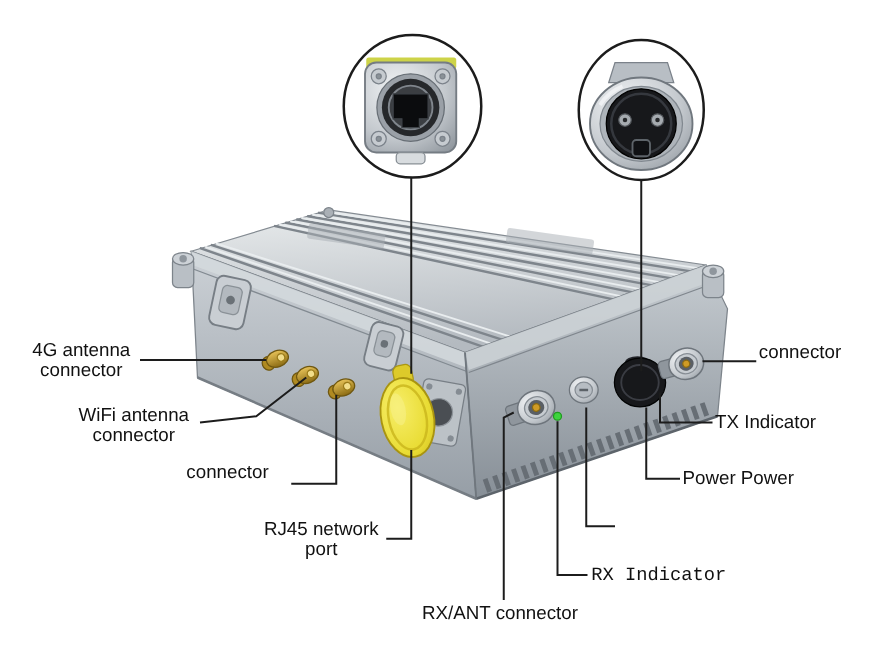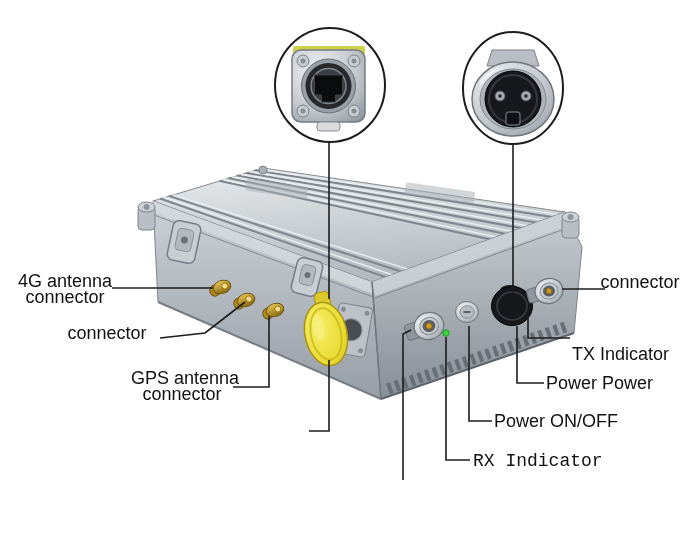--- a/index.html
+++ b/index.html
@@ -1,19 +1,19 @@
 <!DOCTYPE html>
 <html><head>
 <meta charset="utf-8">
 <style>
   html,body{margin:0;padding:0;background:#ffffff;}
   .stage{position:relative;width:700px;height:535px;background:#ffffff;overflow:hidden;
          font-family:"Liberation Sans",sans-serif;color:#111;}
   .stage svg{position:absolute;left:0;top:0;}
-  .lbl{position:absolute;font-size:18px;line-height:16px;color:#111;white-space:nowrap;}
+  .lbl{position:absolute;font-size:15px;line-height:16px;color:#111;white-space:nowrap;}
   .lbl .ln{display:block;}
   .ctr{text-align:center;}
 </style>
 </head>
 <body>
 
 <div class="stage">
 
 <svg width="700" height="535" viewBox="0 0 700 535">
   <defs>
@@ -221,35 +221,39 @@
     </g>
     <rect x="506" y="112" width="14" height="13" rx="3" fill="#101114" stroke="#5d6369" stroke-width="1.5"></rect>
   </g>
 </svg>
 
 <div class="lbl ctr" style="left:14px;top:273px;width:102px;">
   <span class="ln">4G antenna</span>
   <span class="ln">connector</span>
 </div>
 <div class="lbl ctr" style="left:56px;top:325px;width:102px;">
+  <span class="ln">WiFi antenna</span>
   <span class="ln">connector</span>
 </div>
 <div class="lbl ctr" style="left:131px;top:370px;width:102px;">
-  <span class="ln">GPS antenna</span>
-  <span class="ln">connector</span>
+  <span class="ln">connector</span>
+</div>
+<div class="lbl ctr" style="left:206px;top:416px;width:102px;">
+  <span class="ln">RJ45 network</span>
+  <span class="ln">port</span>
+</div>
+<div class="lbl ctr" style="left:333px;top:483px;width:134px;">
+  <span>RX/ANT connector</span>
 </div>
 <div class="lbl" style="left:473px;top:453px;font-family:Liberation Mono, monospace;">
   <span>RX Indicator</span>
 </div>
-<div class="lbl" style="left:494px;top:413px;">
-  <span>Power ON/OFF</span>
-</div>
 <div class="lbl" style="left:546px;top:375px;">
   <span>Power Power</span>
 </div>
-<div class="lbl" style="left:572px;top:330px;margin-top:16px;">
+<div class="lbl" style="left:572px;top:330px;">
   <span>TX Indicator</span>
 </div>
 <div class="lbl ctr" style="left:592px;top:274px;width:96px;">
   <span class="ln">connector</span>
 </div>
 
 </div>
 
 </body></html>

